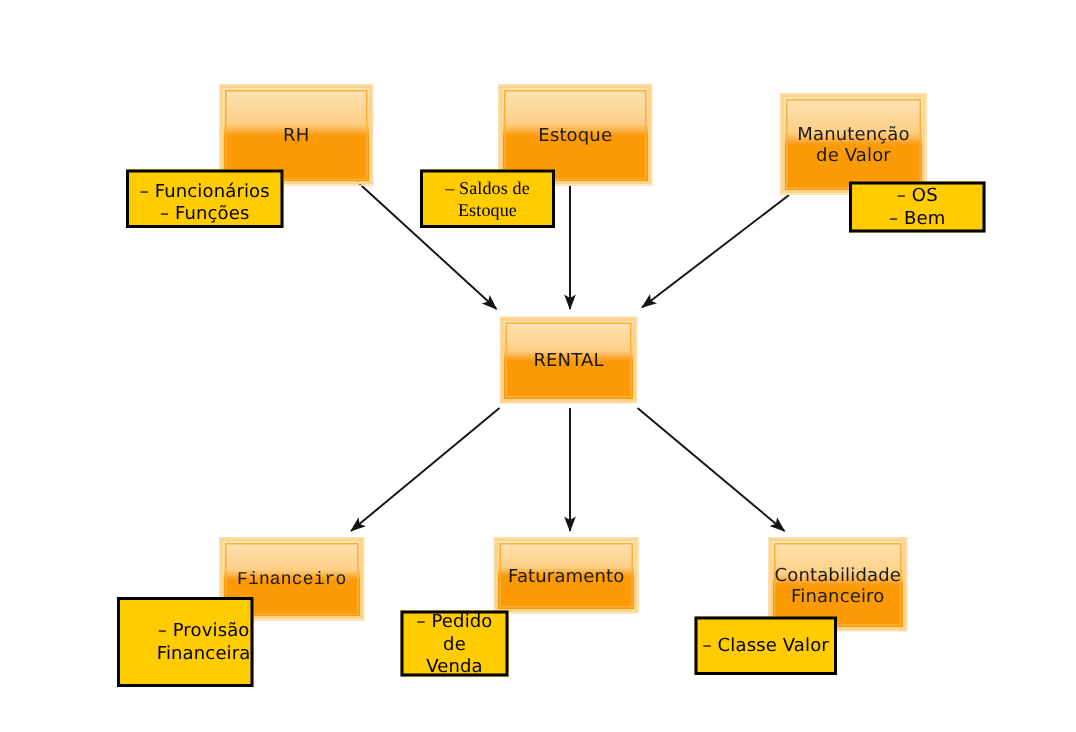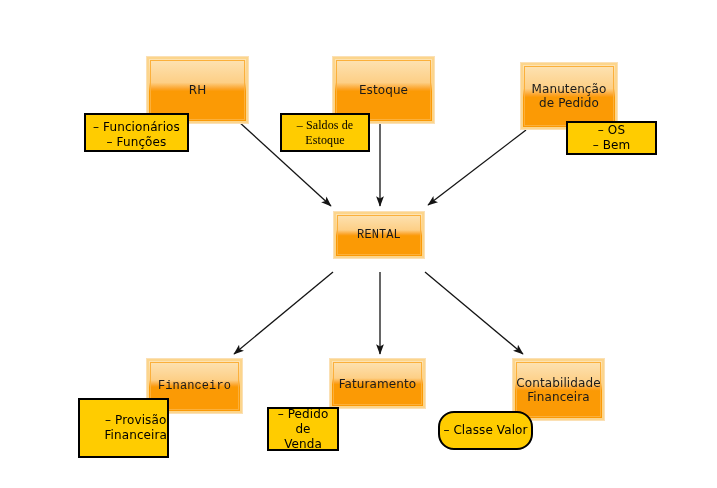--- a/index.html
+++ b/index.html
@@ -101,38 +101,38 @@
         <div class="module-inner"></div>
         <div class="module-label">RH</div>
       </div>
       <div class="module" style="left: 333px; top: 57px; width: 101px; height: 66px;">
         <div class="module-inner"></div>
         <div class="module-label">Estoque</div>
       </div>
       <div class="module" style="left: 521px; top: 63px; width: 96px; height: 66px;">
         <div class="module-inner"></div>
         <div class="module-label">Manutenção
-de Pedido</div>
+de Valor</div>
       </div>
-      <div class="module" style="left: 334px; top: 212px; width: 90px; height: 46px; font-family: Liberation Mono, monospace;">
+      <div class="module" style="left: 334px; top: 212px; width: 90px; height: 56px;">
         <div class="module-inner"></div>
         <div class="module-label">RENTAL</div>
       </div>
       <div class="module" style="left: 147px; top: 359px; width: 95px; height: 54px; font-family: Liberation Mono, monospace;">
         <div class="module-inner"></div>
         <div class="module-label">Financeiro</div>
       </div>
       <div class="module" style="left: 330px; top: 359px; width: 95px; height: 49px;">
         <div class="module-inner"></div>
         <div class="module-label">Faturamento</div>
       </div>
       <div class="module" style="left: 513px; top: 359px; width: 91px; height: 61px;">
         <div class="module-inner"></div>
         <div class="module-label">Contabilidade
-Financeira</div>
+Financeiro</div>
       </div>
     </div>
   <div id="notes-layer">
       <div class="note" style="left: 84px; top: 113px; width: 105px; height: 39px; align-items: flex-end;">
         <div class="note-label">– Funcionários
 – Funções</div>
       </div>
       <div class="note" style="left: 280px; top: 113px; width: 90px; height: 39px; font-family: Liberation Serif, serif;">
         <div class="note-label">– Saldos de
 Estoque</div>
@@ -142,18 +142,18 @@
 – Bem</div>
       </div>
       <div class="note" style="left: 78px; top: 398px; width: 91px; height: 60px; justify-content: flex-end;">
         <div class="note-label">– Provisão
 Financeira</div>
       </div>
       <div class="note" style="left: 267px; top: 407px; width: 72px; height: 44px;">
         <div class="note-label">– Pedido de
 Venda</div>
       </div>
-      <div class="note" style="left: 438px; top: 411px; width: 95px; height: 39px; border-radius: 16px;">
+      <div class="note" style="left: 463px; top: 411px; width: 95px; height: 39px;">
         <div class="note-label">– Classe Valor</div>
       </div>
     </div>
 
 </div>
 
 </body></html>

